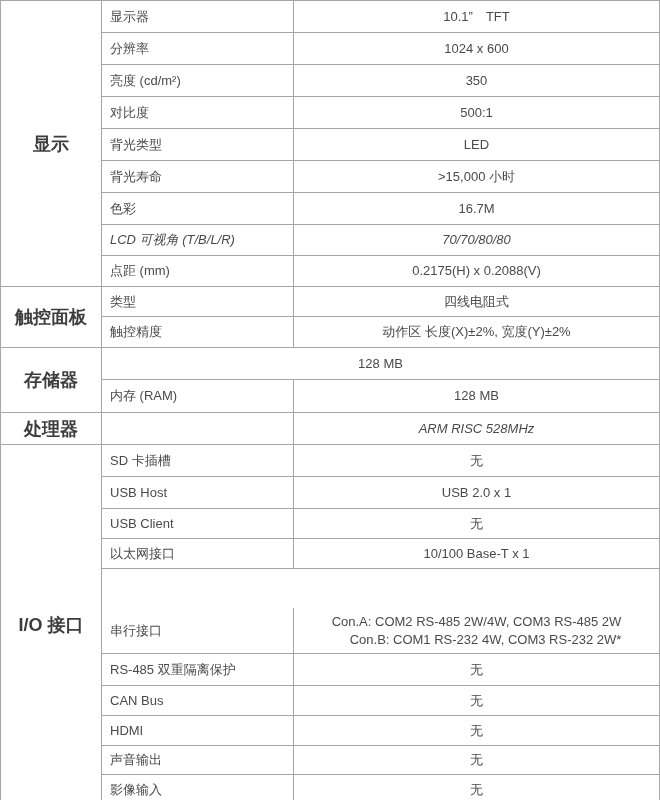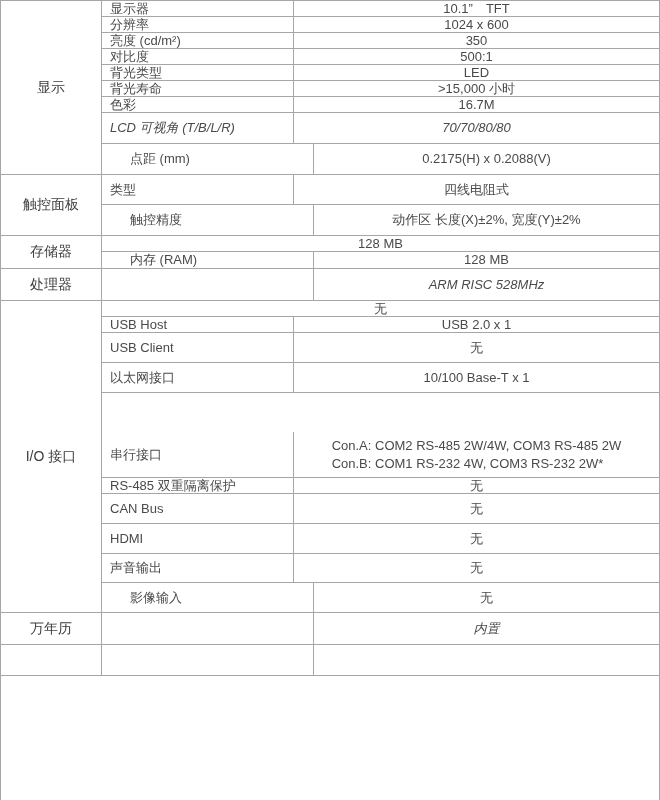--- a/index.html
+++ b/index.html
@@ -23,55 +23,55 @@
     border-bottom: 1px solid #a6a6a6;
   }
 
   .cat {
     flex: 0 0 101px;
     width: 101px;
     border-right: 1px solid #a6a6a6;
     display: flex;
     align-items: center;
     justify-content: center;
-    font-weight: normal;
-    font-size: 14px;
+    font-weight: bold;
+    font-size: 18px;
     color: #3d3d3d;
     text-align: center;
   }
 
   .rows { flex: 1; display: flex; flex-direction: column; }
 
   .row { display: flex; border-bottom: 1px solid #a6a6a6; }
-  .row:last-child { border-bottom: none; margin-left: 20px; }
+  .row:last-child { border-bottom: none; }
 
   .label {
     flex: 0 0 192px;
     width: 192px;
     border-right: 1px solid #a6a6a6;
     display: flex;
     align-items: center;
     padding-left: 8px;
     font-size: 13px;
     color: #4a4a4a;
   }
 
   .value {
     flex: 1;
     display: flex;
     align-items: center;
     justify-content: center;
-    text-align: left;
+    text-align: right;
     font-size: 13px;
     color: #4a4a4a;
     white-space: pre-line;
     line-height: 1.35;
   }
 
-  .h32 { height: 16px; }
+  .h32 { height: 32px; }
   .h31 { height: 31px; font-style: italic; }
   .h30 { height: 30px; }
   .h29 { height: 29px; }
   .h46 { height: 46px; margin-top: 39px; }
 </style>
 </head>
 <body>
 
 <div class="spec-table">
 
@@ -151,20 +151,21 @@
         <div class="label"></div>
         <div class="value">ARM RISC 528MHz</div>
       </div>
     </div>
   </div>
 
   <div class="section">
     <div class="cat">I/O 接口</div>
     <div class="rows">
       <div class="row h32">
+        <div class="label">SD 卡插槽</div>
         <div class="value">无</div>
       </div>
       <div class="row h32">
         <div class="label">USB Host</div>
         <div class="value">USB 2.0 x 1</div>
       </div>
       <div class="row h30">
         <div class="label">USB Client</div>
         <div class="value">无</div>
       </div>

